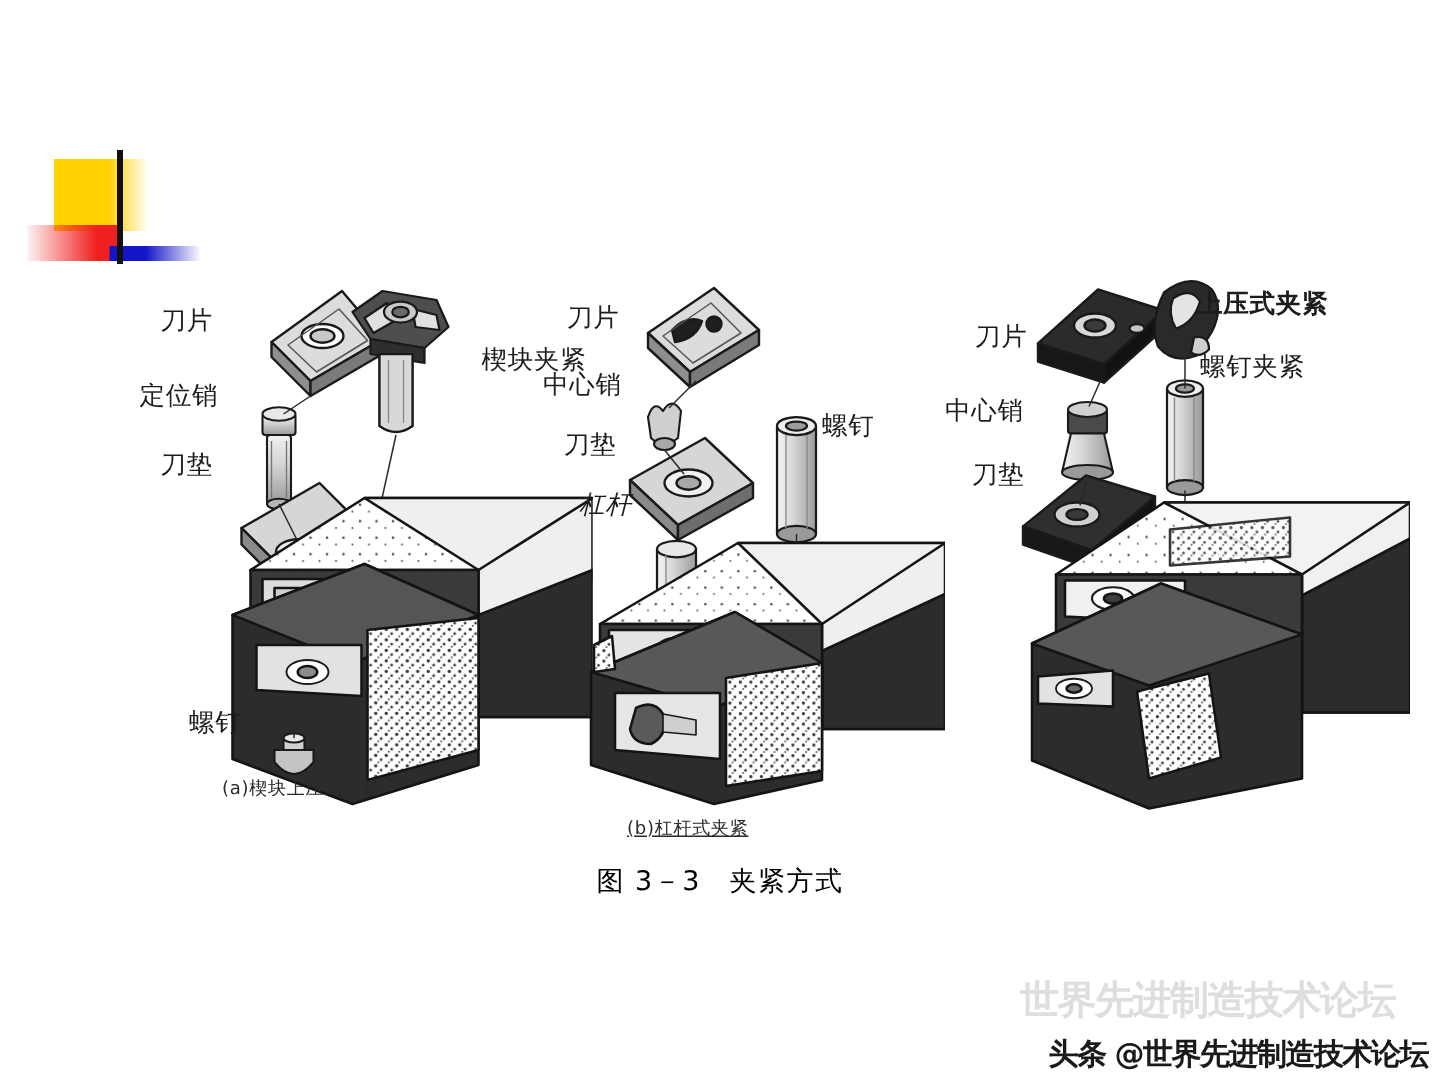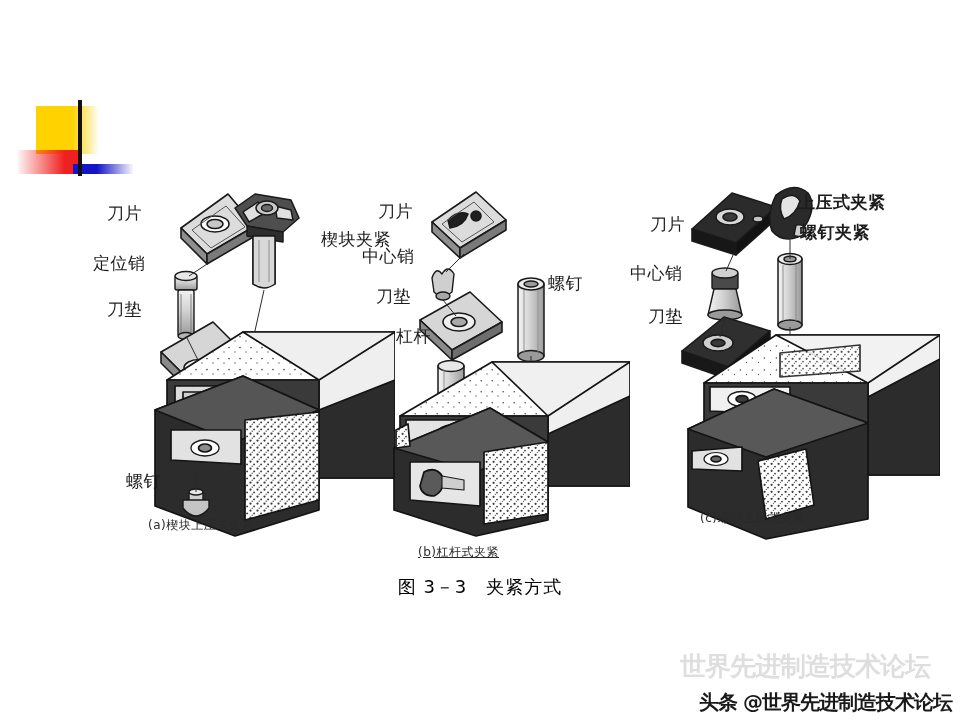--- a/index.html
+++ b/index.html
@@ -333,21 +333,21 @@
         <path d="M62 296 L84 300 L84 310 L62 308 Z" fill="#cfcfcf" stroke="#1a1a1a" stroke-width="1.1"></path>
 
         <path d="M104 272 L168 262 L168 334 L104 344 Z" fill="url(#speckB)"></path>
         <path d="M16 250 L28 244 L30 266 L16 268 Z" fill="url(#speckB)"></path>
       </g>
     </svg>
 
     <span class="dlabel" style="left:-2px; top:20px;">刀片</span>
     <span class="dlabel" style="left:-18px; top:65px;">中心销</span>
     <span class="dlabel" style="left:-4px; top:105px;">刀垫</span>
-    <span class="dlabel" style="left:16px; top:145px;">杠杆</span>
+    <span class="dlabel" style="left:6px; top:145px;font-style:italic;">杠杆</span>
     <span class="dlabel" style="left:168px; top:92px;">螺钉</span>
   </div>
 
   <div class="panel panel-c">
     <svg width="310" height="365" viewBox="0 0 310 365">
       <defs>
         <pattern id="speckC" width="7" height="7" patternUnits="userSpaceOnUse">
           <rect width="7" height="7" fill="#ffffff"></rect>
           <circle cx="1.6" cy="1.8" r="1.1" fill="#3a3a3a"></circle>
           <circle cx="5.0" cy="4.6" r="0.9" fill="#3a3a3a"></circle>
@@ -431,24 +431,23 @@
 
         <path d="M128 286 L176 274 L184 330 L136 344 Z" fill="url(#speckC)"></path>
         <path d="M150 178 L230 170 L230 196 L150 202 Z" fill="url(#speckC)" opacity="0.85"></path>
       </g>
     </svg>
 
     <span class="dlabel" style="left:20px; top:38px;">刀片</span>
     <span class="dlabel" style="left:0px; top:87px;">中心销</span>
     <span class="dlabel" style="left:18px; top:130px;">刀垫</span>
     <span class="dlabel" style="left:168px; top:16px;font-weight:bold;">上压式夹紧</span>
-    <span class="dlabel" style="left:170px; top:46px;font-weight:bold;">螺钉夹紧</span>
+    <span class="dlabel" style="left:170px; top:58px;">螺钉夹紧</span>
   </div>
 
   <span class="caption" style="left:148px; top:517px;">(a)楔块上压式夹紧</span>
   <span class="caption" style="left:418px; top:544px;text-decoration:underline;">(b)杠杆式夹紧</span>
-  <span class="caption" style="left:700px; top:510px;">(c)螺钉上压式夹紧</span>
 
   <div class="figcaption">图 3－3　夹紧方式</div>
 </div>
 
 <div class="watermark-ghost">世界先进制造技术论坛</div>
 <div class="watermark">头条 @世界先进制造技术论坛</div>
 
 </body></html>

